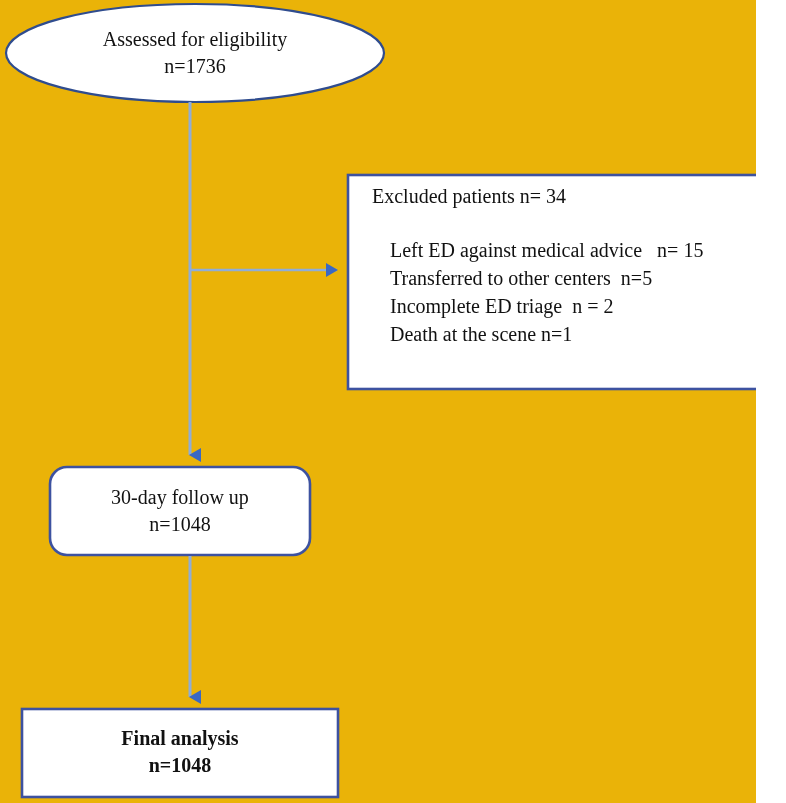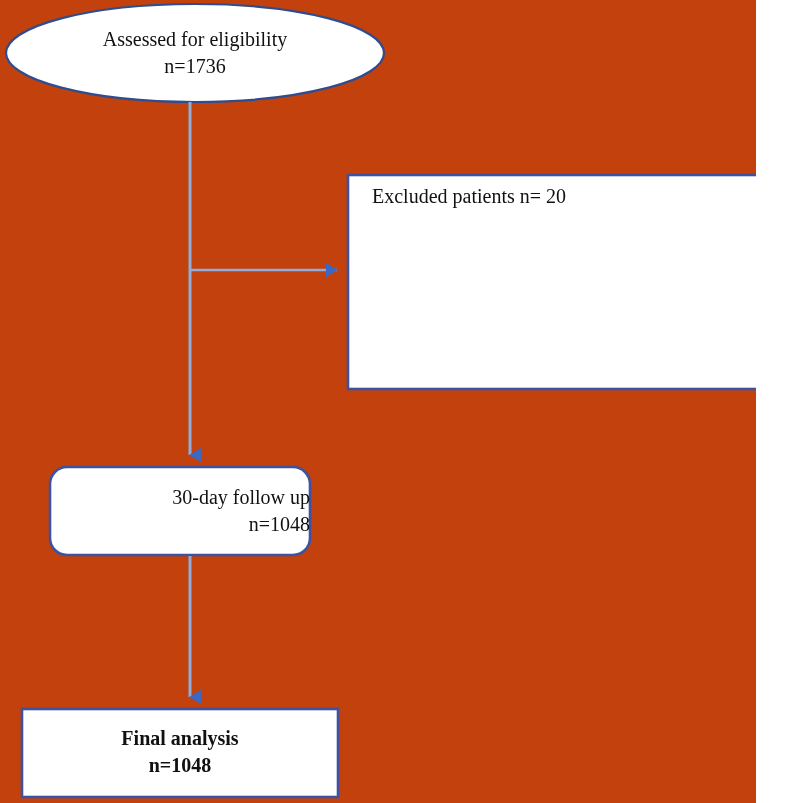--- a/index.html
+++ b/index.html
@@ -9,21 +9,21 @@
     background: #ffffff;
   }
   body {
     font-family: "Liberation Serif", "DejaVu Serif", serif;
     color: #111111;
   }
   #flow-canvas {
     position: relative;
     width: 756px;
     height: 803px;
-    background: #c2410c;
+    background: #eab308;
     overflow: hidden;
   }
   #flow-svg {
     position: absolute;
     left: 0;
     top: 0;
     width: 786px;
     height: 803px;
   }
 
@@ -51,21 +51,20 @@
     width: 300px;
     height: 70px;
   }
 
   
   #followup-label {
     left: 50px;
     top: 468px;
     width: 260px;
     height: 86px;
-    align-items: flex-end;
   }
 
   
   #final-label {
     left: 22px;
     top: 713px;
     width: 316px;
     height: 78px;
     font-weight: bold;
   }
@@ -125,21 +124,27 @@
 
     <line x1="190" y1="556" x2="190" y2="697" stroke="#8fadd8" stroke-width="3" marker-end="url(#arrow-down)"></line>
   </svg>
 
   <div class="node-text" id="eligibility-label">
     <span class="line">Assessed for eligibility</span>
     <span class="line">n=1736</span>
   </div>
 
   <div id="excluded-body">
-    <div id="excluded-heading">Excluded patients n= 20</div>
+    <div id="excluded-heading">Excluded patients n= 34</div>
+    <ul id="excluded-list">
+      <li>Left ED against medical advice   n= 15</li>
+      <li>Transferred to other centers  n=5</li>
+      <li>Incomplete ED triage  n = 2</li>
+      <li>Death at the scene n=1</li>
+    </ul>
   </div>
 
   <div class="node-text" id="followup-label">
     <span class="line">30-day follow up</span>
     <span class="line">n=1048</span>
   </div>
 
   <div class="node-text" id="final-label">
     <span class="line">Final analysis</span>
     <span class="line">n=1048</span>

